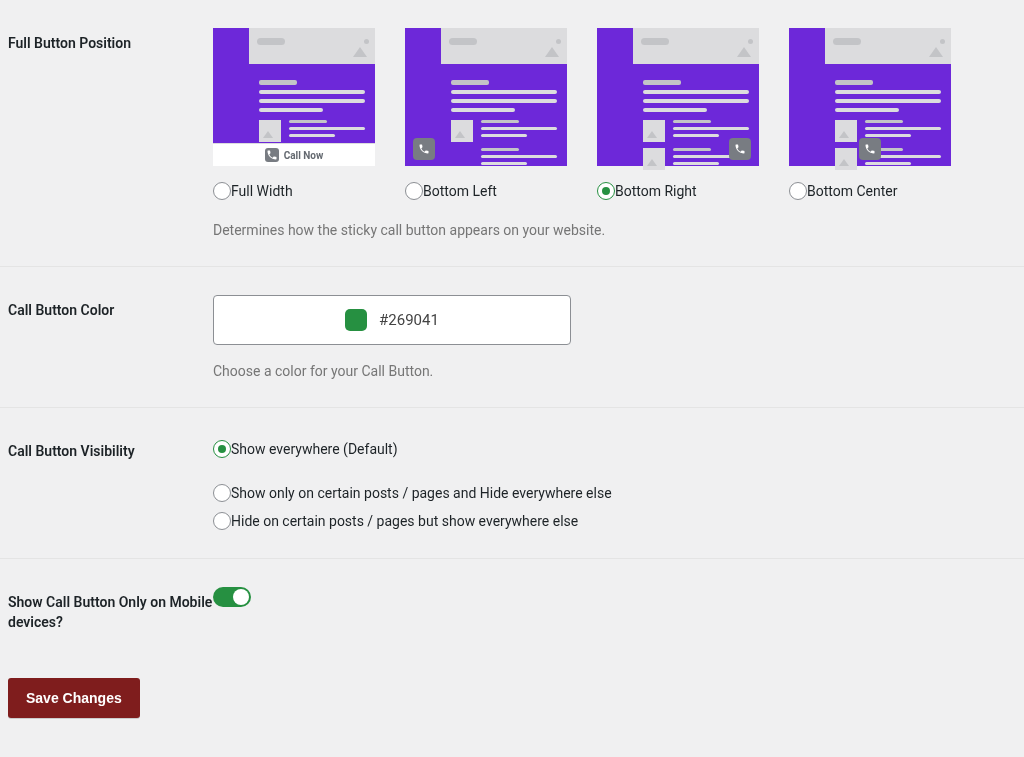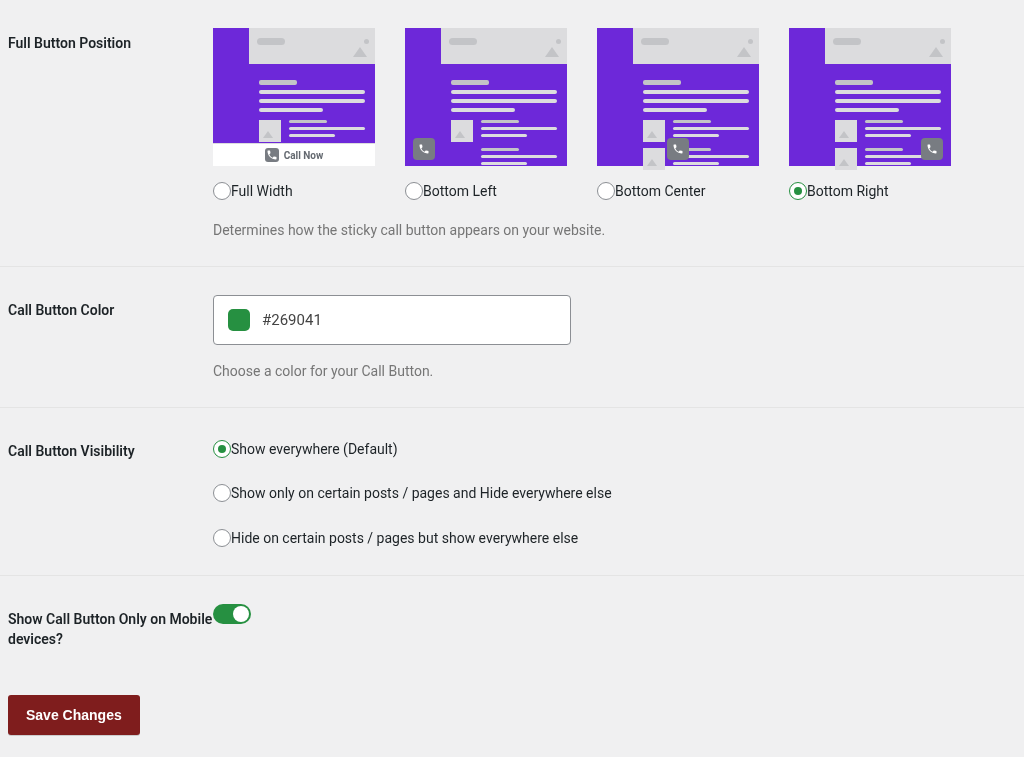--- a/index.html
+++ b/index.html
@@ -90,21 +90,21 @@
   }
   .radio.checked{border-color:#269041;}
   .radio.checked::after{
     content:"";position:absolute;left:3.5px;top:3.5px;width:8px;height:8px;border-radius:50%;background:#269041;
   }
   .radio-row span{color:#1d2327;}
   .vstack{display:flex;flex-direction:column;gap:10px;}
   .color-input{
     display:flex;align-items:center;gap:12px;
     width:358px;height:50px;background:#fff;border:1px solid #8c8f94;border-radius:4px;
-    padding:0 14px;box-sizing:border-box;
+    padding:0 14px;box-sizing:border-box;justify-content:center;
   }
   .swatch{
     width:22px;height:22px;border-radius:5px;background:#269041;
   }
   .color-text{color:#444;font-size:15px;}
   
   .toggle{
     width:38px;height:20px;border-radius:20px;background:#269041;position:relative;cursor:pointer;
   }
   .toggle .knob{
@@ -217,29 +217,29 @@
             </div>
             <div class="pair" style="margin-top:6px">
               <div class="sq"></div>
               <div class="mini">
                   <div class="line dark" style="margin-top:0"></div>
                   <div class="line"></div>
                   <div class="line sh"></div>
                 </div>
             </div>
           </div>
-          <div class="call-chip center">
+          <div class="call-chip right">
             <svg class="phone-ico" viewBox="0 0 24 24" fill="#fff">
                 <path d="M6.6 10.8c1.4 2.8 3.8 5.2 6.6 6.6l2.2-2.2c.3-.3.7-.4 1-.2 1.1.4 2.3.6 3.6.6.6 0 1 .4 1 1V20c0 .6-.4 1-1 1C10.6 21 3 13.4 3 4c0-.6.4-1 1-1h3.4c.6 0 1 .4 1 1 0 1.3.2 2.5.6 3.6.1.3 0 .8-.2 1l-2.2 2.2z"></path>
               </svg>
           </div>
         </div>
         <label class="radio-row">
-          <span class="radio"></span>
-          <span>Bottom Center</span>
+          <span class="radio checked"></span>
+          <span>Bottom Right</span>
         </label>
       </div>
 
       <div class="pos-opt">
         <div class="thumb">
           <div class="hdr">
               <span class="dot"></span>
             </div>
           <div class="body">
             <div class="line dark"></div>
@@ -256,29 +256,29 @@
             </div>
             <div class="pair" style="margin-top:6px">
               <div class="sq"></div>
               <div class="mini">
                   <div class="line dark" style="margin-top:0"></div>
                   <div class="line"></div>
                   <div class="line sh"></div>
                 </div>
             </div>
           </div>
-          <div class="call-chip right">
+          <div class="call-chip center">
             <svg class="phone-ico" viewBox="0 0 24 24" fill="#fff">
                 <path d="M6.6 10.8c1.4 2.8 3.8 5.2 6.6 6.6l2.2-2.2c.3-.3.7-.4 1-.2 1.1.4 2.3.6 3.6.6.6 0 1 .4 1 1V20c0 .6-.4 1-1 1C10.6 21 3 13.4 3 4c0-.6.4-1 1-1h3.4c.6 0 1 .4 1 1 0 1.3.2 2.5.6 3.6.1.3 0 .8-.2 1l-2.2 2.2z"></path>
               </svg>
           </div>
         </div>
         <label class="radio-row">
-          <span class="radio checked"></span>
-          <span>Bottom Right</span>
+          <span class="radio"></span>
+          <span>Bottom Center</span>
         </label>
       </div>
     </div>
     <div class="desc">Determines how the sticky call button appears on your website.</div>
   </div>
 </div>
 
 <div class="row">
   <div class="label-col">Call Button Color</div>
   <div class="field-col">
@@ -295,21 +295,21 @@
   <div class="field-col">
     <div class="vstack">
       <label class="radio-row" style="margin-top:4px">
         <span class="radio checked"></span>
         <span>Show everywhere (Default)</span>
       </label>
       <label class="radio-row" style="margin-top:16px">
         <span class="radio"></span>
         <span>Show only on certain posts / pages and Hide everywhere else</span>
       </label>
-      <label class="radio-row" style="margin-top:17px">
+      <label class="radio-row" style="margin-top:0">
         <span class="radio"></span>
         <span>Hide on certain posts / pages but show everywhere else</span>
       </label>
     </div>
   </div>
 </div>
 
 <div class="row no-border">
   <div class="label-col">Show Call Button Only on Mobile devices?</div>
   <div class="field-col">

